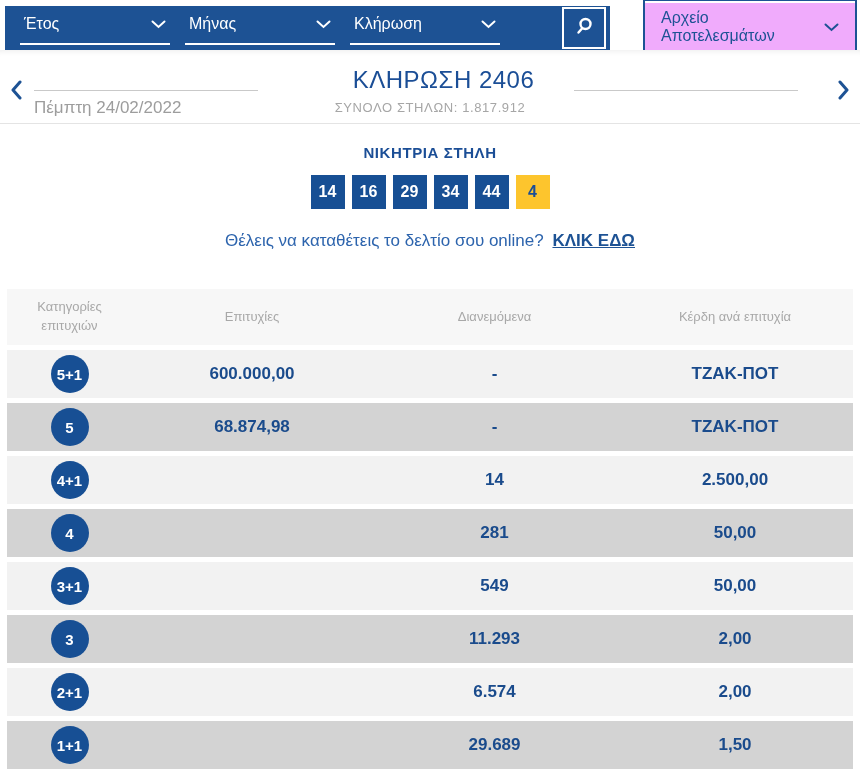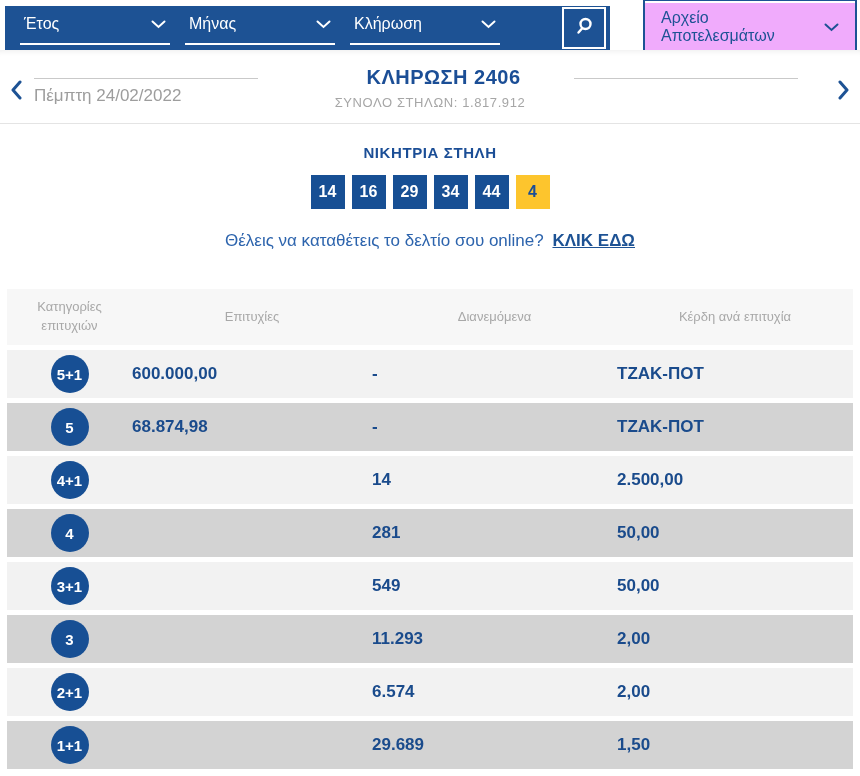--- a/index.html
+++ b/index.html
@@ -44,27 +44,27 @@
     position:relative; height:74px; background:#ffffff;
     border-bottom:1px solid #e4e4e4;
     box-shadow:inset 0 7px 7px -7px rgba(0,0,0,0.10);
   }
   .nav-chevron {
     position:absolute; top:30px; font-size:24px; font-weight:bold;
     color:#1d5294; cursor:pointer; line-height:1; user-select:none;
   }
   .nav-prev { left:10px; }
   .nav-next { right:10px; }
-  .side-group { position:absolute; top:28px; width:224px; }
+  .side-group { position:absolute; top:40px; width:224px; }
   .side-left  { left:34px; }
   .side-right { right:62px; }
   .side-line { border:0; border-top:1px solid #c9c9c9; height:0; }
   .date-text { margin-top:7px; font-size:17px; color:#9d9d9d; }
   .center-group { text-align:center; padding-top:16px; }
-  .draw-title { font-size:20px; font-weight:bold; color:#1b4e96; letter-spacing:0.5px;padding-left:27px; }
+  .draw-title { font-size:24px; font-weight:normal; color:#1b4e96; letter-spacing:0.5px;padding-left:27px; }
   .draw-sub { margin-top:6px; font-size:13px; color:#a6a6a6; letter-spacing:0.6px; }
 
   
   .winning { height:165px; text-align:center; padding-top:20px; }
   .winning-title { font-size:15px; font-weight:bold; color:#1b4e96; letter-spacing:0.6px; }
   .balls { margin-top:14px; display:flex; justify-content:center; gap:7px; }
   .ball {
     width:34px; height:34px; border-radius:50%；
     border-radius:50%;
     background:#174f94; color:#ffffff; font-size:16px; font-weight:bold;
@@ -76,21 +76,21 @@
 
   
   .results { padding:0 7px; }
   .tgrid { display:grid; grid-template-columns:125px 240px 245px 1fr; align-items:center; }
   .thead { height:56px; background:#f7f7f7; color:#a8a8a8; font-size:13px; }
   .thead .cell { text-align:center; line-height:1.45; }
   .thead .cell-cat span { display:inline-block; max-width:92px; }
   .trow { height:48px; margin-top:5px; font-size:17px; font-weight:bold; color:#1a4b8c; }
   .trow.light { background:#f2f2f2; }
   .trow.dark  { background:#d3d3d3; }
-  .cell { text-align:left; }
+  .cell { text-align:center; }
   .cat-cell { display:flex; justify-content:center; }
   .cat-ball {
     width:38px; height:38px; border-radius:50%;
     background:#174f94; color:#ffffff; font-size:15px; font-weight:bold;
     display:flex; align-items:center; justify-content:center;
   }
 </style>
 </head>
 <body>
 

